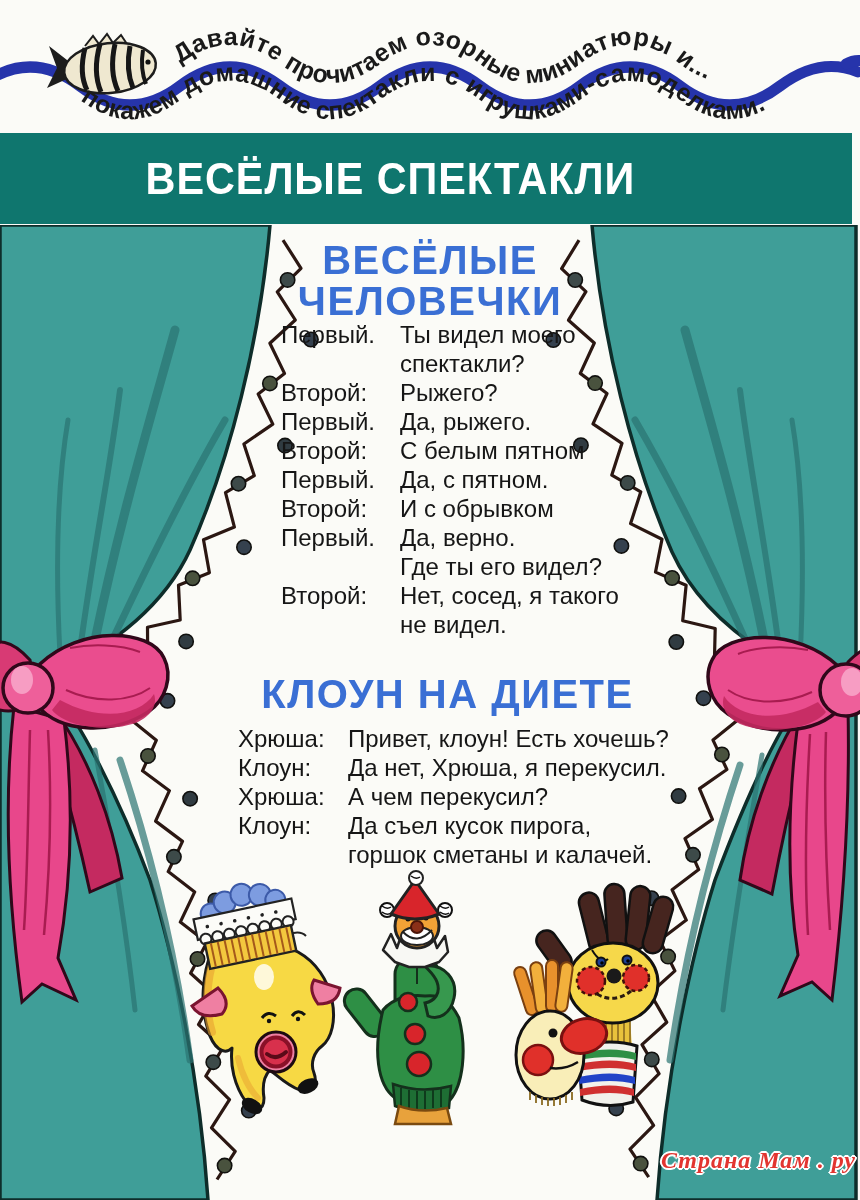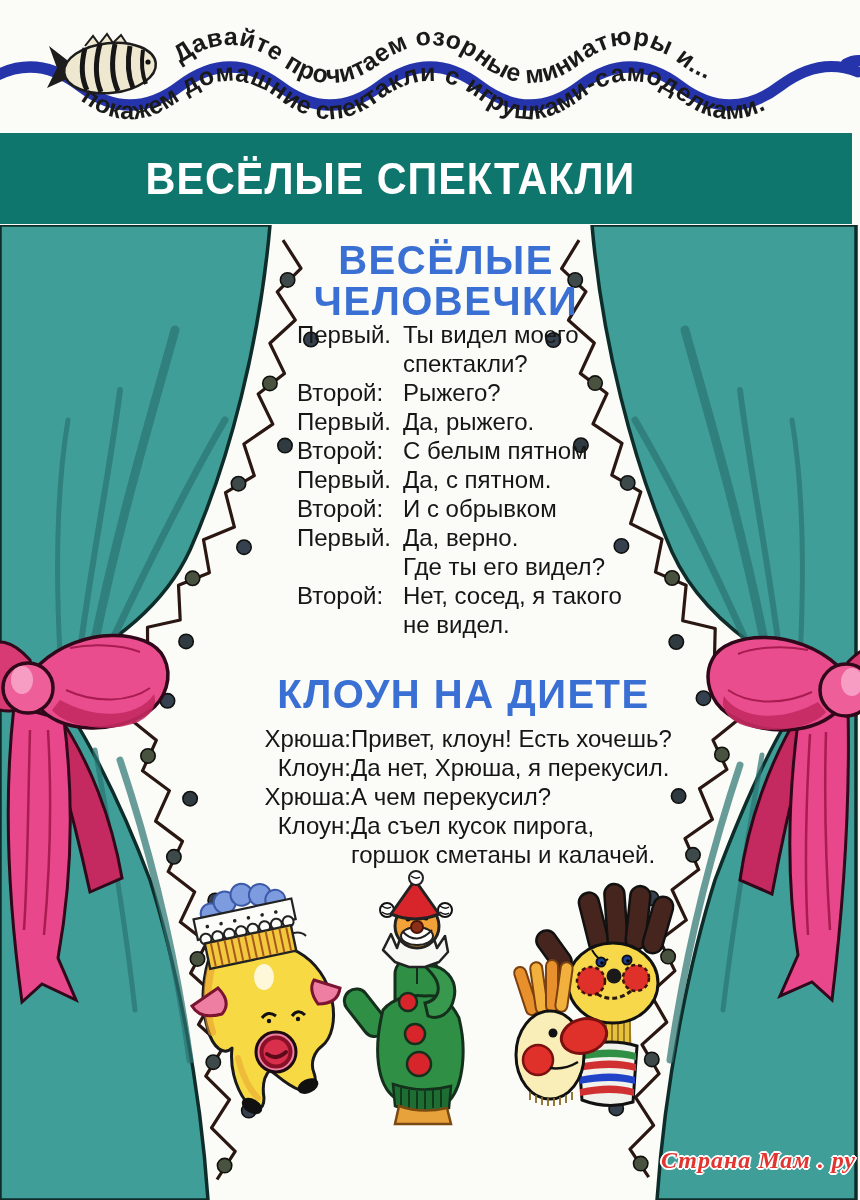--- a/index.html
+++ b/index.html
@@ -4,31 +4,31 @@
 <style>
   html,body{margin:0;padding:0;}
   .page{position:relative;width:860px;height:1200px;background:#fbfbf7;overflow:hidden;
         font-family:"Liberation Sans",sans-serif;}
   .header-art{position:absolute;left:0;top:0;width:860px;height:133px;}
   .banner{position:absolute;left:0;top:133px;width:852px;height:91px;background:#0f766e;
           display:flex;align-items:center;justify-content:center;}
   .banner-title{color:#ffffff;font-size:44px;font-weight:800;letter-spacing:1px;
                 transform:translateX(-36px) scaleX(.94);white-space:nowrap;}
   .stage{position:absolute;left:0;top:225px;width:860px;height:975px;}
-  .content{position:absolute;left:16px;top:0;width:683px;height:1200px;pointer-events:none;padding-left:41px;}
+  .content{position:absolute;left:0;top:0;width:683px;height:1200px;pointer-events:none;padding-left:41px;}
   .sec-heading{position:absolute;margin:0;color:#3a6fd4;font-weight:bold;font-size:40px;
                line-height:41px;letter-spacing:1.5px;text-align:center;white-space:pre-line;}
   .h1pos{left:230px;top:240px;width:400px;}
   .h2pos{left:240px;top:674px;width:415px;}
   .dlg{position:absolute;color:#161616;font-size:24px;line-height:29px;}
   .dlg1{left:281px;top:320px;width:380px;}
   .dlg2{left:238px;top:724px;width:445px;}
-  .dlg .line{display:flex;}
+  .dlg .line{display:flex;gap:13px;}
   .dlg1 .spk{flex:0 0 106px;}
-  .dlg2 .spk{flex:0 0 97px;text-align:right;}
+  .dlg2 .spk{flex:0 0 97px;}
   .dlg .txt{flex:1;}
   .watermark{position:absolute;right:4px;top:1147px;font-family:"Liberation Serif",serif;
              font-style:italic;font-weight:bold;font-size:24px;letter-spacing:1px;color:#e23530;
              text-shadow:-2px 0 #fff,2px 0 #fff,0 -2px #fff,0 2px #fff,-1px -1px #fff,1px 1px #fff,-1px 1px #fff,1px -1px #fff;}
 </style>
 </head>
 <body>
 
 <div class="page">
 

